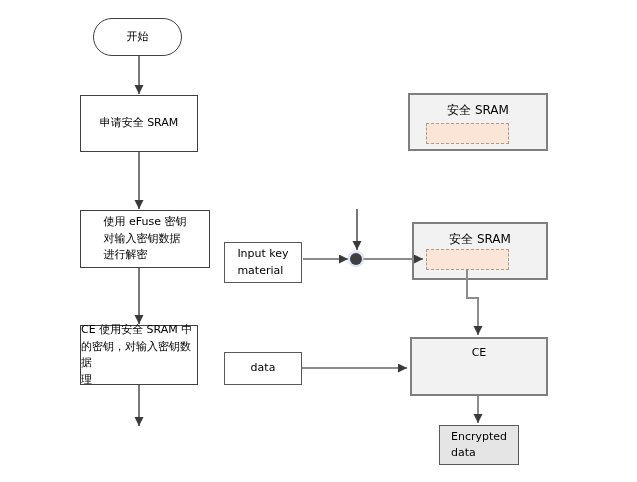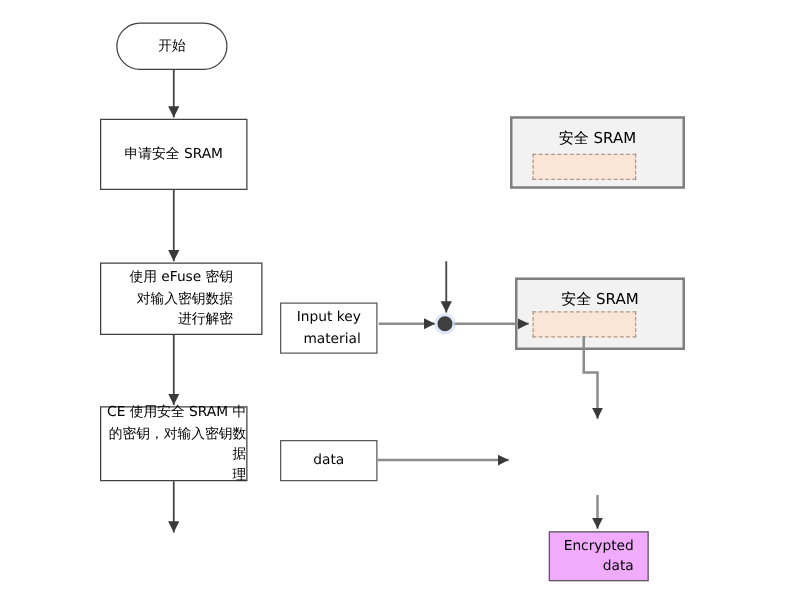--- a/index.html
+++ b/index.html
@@ -11,21 +11,21 @@
     font-family: "DejaVu Sans", "Liberation Sans", sans-serif;
     color: #000000;
     overflow: hidden;
   }
   .node {
     position: absolute;
     box-sizing: border-box;
     display: flex;
     align-items: center;
     justify-content: center;
-    text-align: right;
+    text-align: left;
     font-size: 11px;
     line-height: 1.5;
     white-space: pre-line;
   }
   
   .terminator {
     background: #ffffff;
     border: 1.3px solid #404040;
     border-radius: 20px;
   }
@@ -65,21 +65,21 @@
     letter-spacing: 2px;
   }
   .white-box {
     background: #ffffff;
     border: 1.6px solid #595959;
   }
   .input-key { left: 224px; top: 242px; width: 78px; height: 41px; }
   .data-box  { left: 224px; top: 352px; width: 78px; height: 33px; }
   .enc-box {
     left: 439px; top: 425px; width: 80px; height: 40px;
-    background: #f0abfc;
+    background: #e5e5e5;
     border: 1.6px solid #595959;
   }
   .wires {
     position: absolute;
     left: 0; top: 0;
     width: 637px; height: 482px;
     pointer-events: none;
   }
 </style>
 </head>
@@ -107,20 +107,23 @@
 
 
   <div class="node white-box input-key">Input key
 material</div>
 
   <div class="node panel sram-mid">
     <span>安全 SRAM</span>
     <div class="slot slot-mid"></div>
   </div>
 
+  <div class="node panel ce-box">
+    <span>CE</span>
+  </div>
 
   <div class="node white-box data-box">data</div>
 
   <div class="node enc-box">Encrypted
 data</div>
 
   <svg class="wires" viewBox="0 0 637 482" xmlns="http://www.w3.org/2000/svg">
     <defs>
       <marker id="ah" markerUnits="userSpaceOnUse" markerWidth="10" markerHeight="10" refX="9" refY="4.5" orient="auto">
         <path d="M0,0 L9,4.5 L0,9 Z" fill="#3a3a3a"></path>

